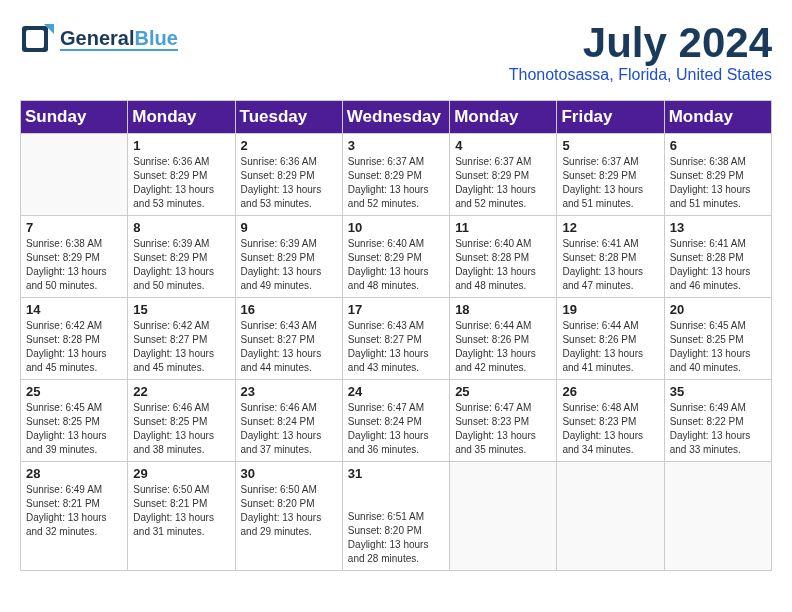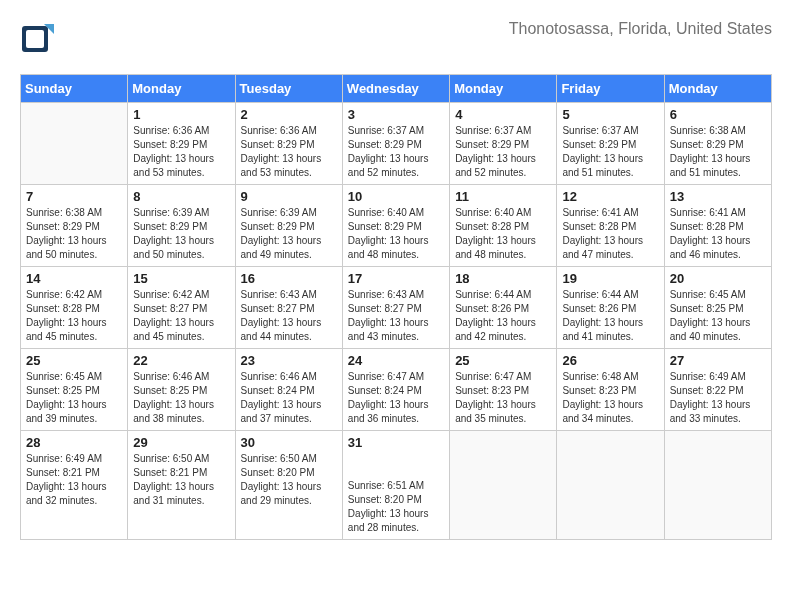--- a/index.html
+++ b/index.html
@@ -25,32 +25,32 @@
       text-align: right;
     }
     .month-year {
       font-size: 42px;
       font-weight: bold;
       color: #1a3a5c;
       line-height: 1.1;
     }
     .location {
       font-size: 16px;
-      color: #737373;
+      color: #1d4ed8;
       font-weight: normal;
     }
     .calendar {
       width: 100%;
       border-collapse: collapse;
       border: 1px solid #ccc;
     }
     .calendar th {
-      background: #3b82f6;
+      background: #4c1d95;
       color: #fff;
-      font-size: 13px;
+      font-size: 17px;
       font-weight: bold;
       padding: 6px 4px;
       text-align: left;
       border: 1px solid #ccc;
     }
     .calendar td {
       border: 1px solid #ccc;
       vertical-align: top;
       padding: 4px 5px;
       width: calc(100% / 7);
@@ -81,23 +81,30 @@
 <div class="header">
   <div class="logo">
     <div style="display:flex; align-items:center; gap:2px;">
       <div style="position:relative; width:38px; height:38px;">
         <svg width="38" height="38" viewBox="0 0 38 38">
           <rect x="2" y="6" width="26" height="26" rx="3" fill="#1a3a5c"></rect>
           <rect x="6" y="10" width="18" height="18" rx="2" fill="#fff"></rect>
           <polygon points="24,4 34,14 34,4" fill="#4a9fd4"></polygon>
         </svg>
       </div>
+      <div>
+        <div style="font-size:20px; font-weight:bold; color:#1a3a5c; line-height:1.1;">
+          <span style="color:#1a3a5c;">General</span><span style="color:#4a9fd4;">Blue</span>
+        </div>
+        <div style="height:2px; background:#4a9fd4; width:100%;"></div>
+      </div>
     </div>
   </div>
   <div class="title-block">
+    <div class="month-year">July 2024</div>
     <div class="location">Thonotosassa, Florida, United States</div>
   </div>
 </div>
 
 <table class="calendar">
   <thead>
     <tr>
     <th>Sunday</th>
         <th>Monday</th>
         <th>Tuesday</th>
@@ -292,21 +299,21 @@
 and 35 minutes.</div>
         </td>
         <td>
           <span class="day-number">26</span>
           <div class="day-info" style="white-space: pre-line;">Sunrise: 6:48 AM
 Sunset: 8:23 PM
 Daylight: 13 hours
 and 34 minutes.</div>
         </td>
         <td>
-          <span class="day-number">27</span>
+          <span class="day-number">35</span>
           <div class="day-info" style="white-space: pre-line;">Sunrise: 6:49 AM
 Sunset: 8:22 PM
 Daylight: 13 hours
 and 33 minutes.</div>
         </td>
       </tr>
       <tr>
         <td>
           <span class="day-number">28</span>
           <div class="day-info" style="white-space: pre-line;">Sunrise: 6:49 AM

